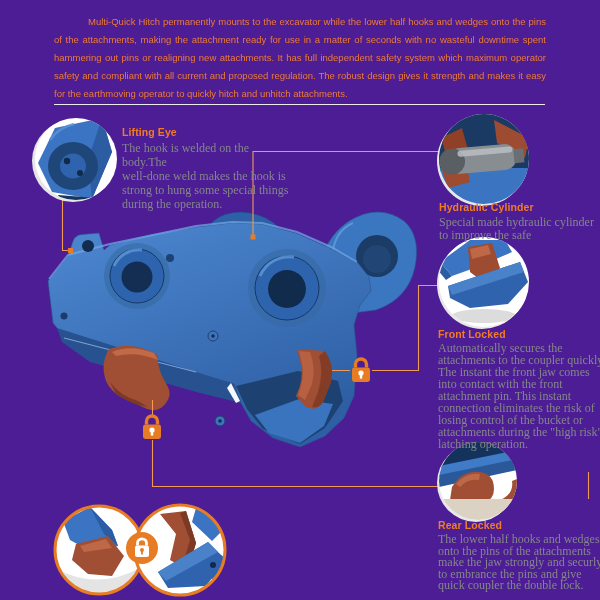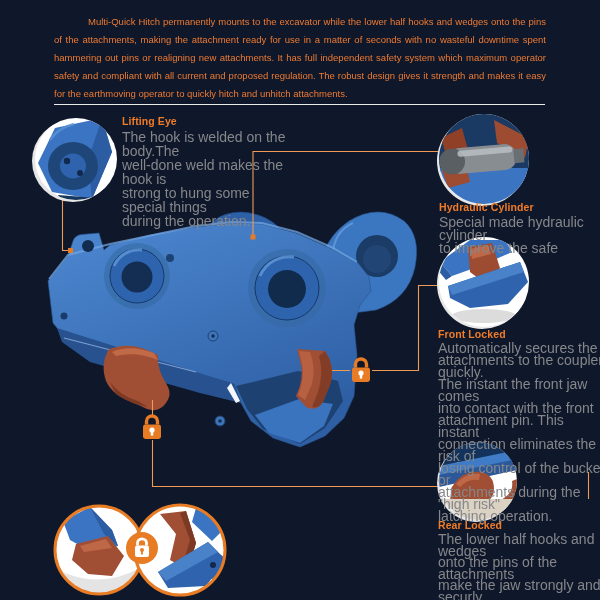--- a/index.html
+++ b/index.html
@@ -1,24 +1,24 @@
 <!DOCTYPE html>
 <html><head>
 <meta charset="utf-8">
 <style>
   html,body{margin:0;padding:0;background:#fff;}
-  .page{position:relative;width:600px;height:600px;background:#0f172a;overflow:hidden;
+  .page{position:relative;width:600px;height:600px;background:#4c1d95;overflow:hidden;
         font-family:"Liberation Sans","DejaVu Sans",sans-serif;}
   .intro{position:absolute;left:54px;top:13px;width:492px;margin:0;
          font-size:9.5px;line-height:18px;color:#ee7b33;text-align:justify;text-indent:34px;}
   .divider{position:absolute;left:54px;top:104px;width:491px;height:1px;background:#ebebeb;}
   .scene{position:absolute;left:0;top:0;}
   .callout{position:absolute;}
   .c-title{font-weight:bold;font-size:10.5px;color:#f07c28;letter-spacing:.1px;}
-  .c-body{font-size:14px;line-height:12px;color:#85878a;white-space:pre-line;}
+  .c-body{font-size:12px;line-height:12px;color:#85878a;white-space:pre-line;font-family:Liberation Serif, serif;}
   .lh14 .c-body{line-height:14px;}
   .lh13 .c-body{line-height:13px;}
   .lh115 .c-body{line-height:11.5px;}
 </style>
 </head>
 <body>
 
 <div class="page">
 
   <p class="intro">Multi-Quick Hitch permanently mounts to the excavator while the lower half hooks and wedges onto the pins of the attachments, making the attachment ready for use in a matter of seconds with no wasteful downtime spent hammering out pins or realigning new attachments. It has full independent safety system which maximum operator safety and compliant with all current and proposed regulation. The robust design gives it strength and makes it easy for the earthmoving operator to quickly hitch and unhitch attachments.</p>
@@ -207,21 +207,21 @@
       <circle cx="142" cy="548" r="16" fill="#e87c24"></circle>
       <g>
         <path d="M 137.5 545.5 V 543 A 4.5 4.2 0 0 1 146.5 543 V 545.5" fill="none" stroke="#ffffff" stroke-width="2.8"></path>
         <rect x="135" y="545.5" width="14" height="11.5" rx="2" fill="#ffffff"></rect>
         <circle cx="142" cy="550" r="2" fill="#e87c24"></circle>
         <rect x="141.1" y="550.5" width="1.8" height="4" fill="#e87c24"></rect>
       </g>
     </g>
   </svg>
 
-  <div class="callout lh14" style="left:122px;top:115px;width:170px">
+  <div class="callout lh14" style="left:122px;top:126px;width:170px">
     <div class="c-title">Lifting Eye</div>
     <div class="c-body" style="margin-top:3px">The hook is welded on the body.The
 well-done weld makes the hook is
 strong to hung some special things
 during the operation.</div>
   </div>
 
   <div class="callout lh13" style="left:439px;top:201px;width:170px">
     <div class="c-title">Hydraulic Cylinder</div>
     <div class="c-body" style="margin-top:3px">Special made hydraulic cylinder

